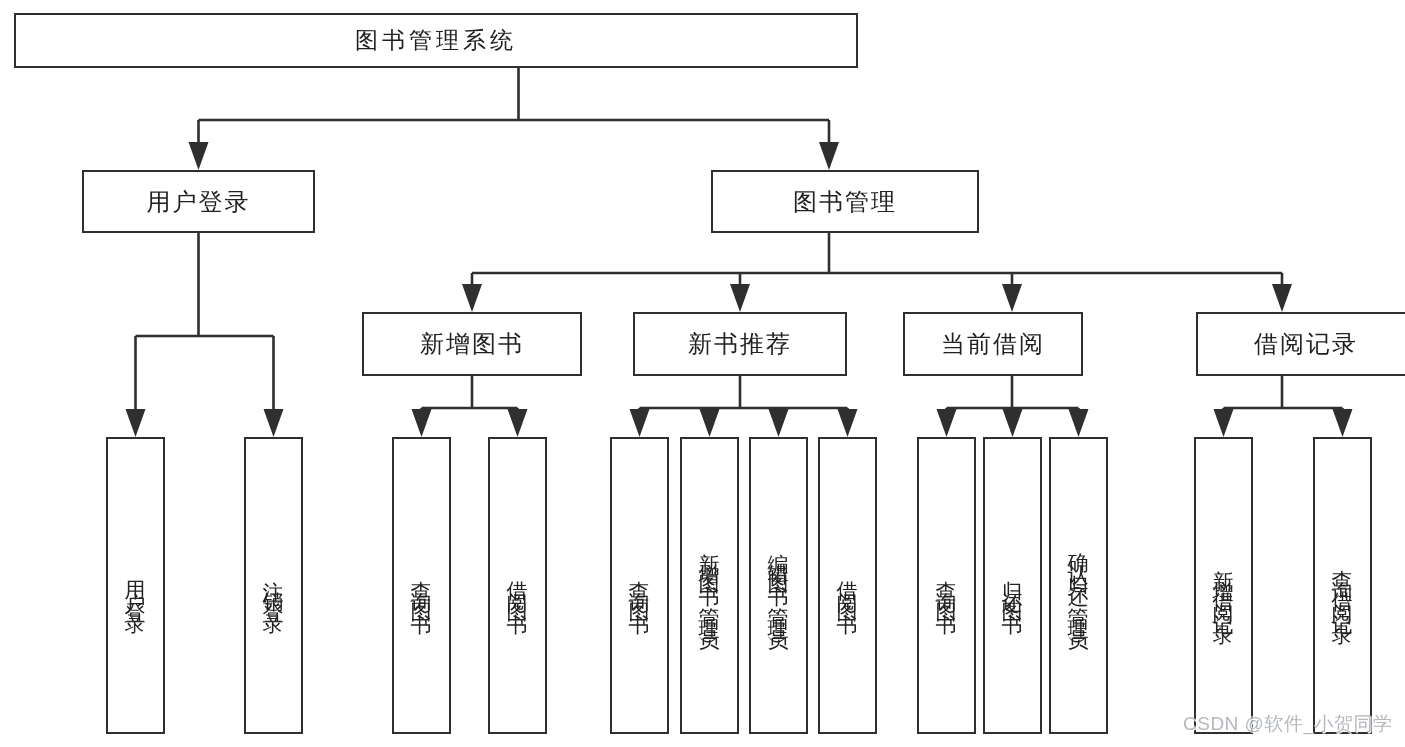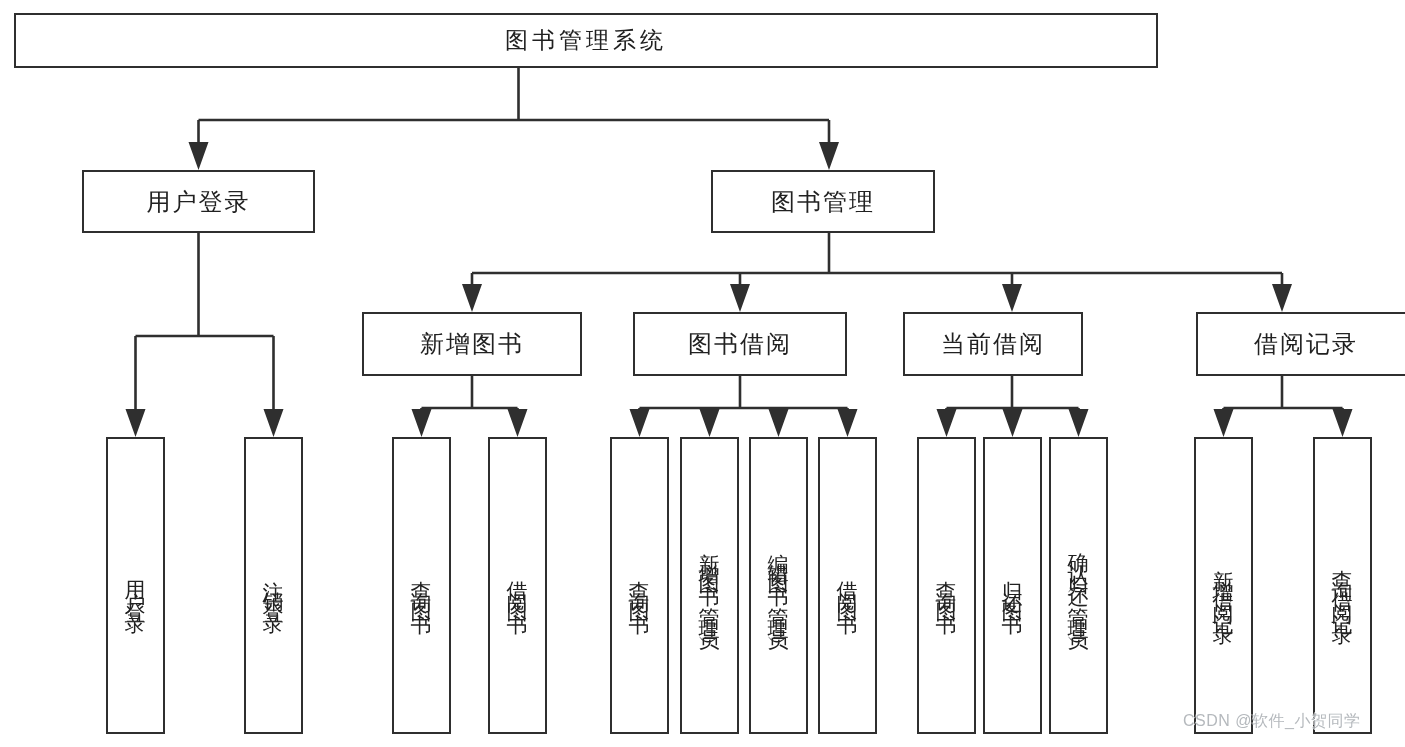--- a/index.html
+++ b/index.html
@@ -50,54 +50,54 @@
     writing-mode: vertical-rl;
     text-orientation: mixed;
     font-size: 21px;
     letter-spacing: 11px;
     line-height: 1;
   }
   #watermark {
     position: absolute;
     left: 1183px;
     top: 711px;
-    font-size: 16px;
+    font-size: 19px;
     letter-spacing: 0.5px;
     color: var(--watermark);
     text-shadow: 1px 1px 0 rgba(255,255,255,0.95), -1px -1px 0 rgba(255,255,255,0.6);
     white-space: nowrap;
     z-index: 5;
   }
 </style>
 </head>
 <body>
 
 <div id="canvas">
 
   <svg id="connectors" viewBox="0 0 1405 747" xmlns="http://www.w3.org/2000/svg">
       <path d="M518.5 68 V120 M198.5 120 H829 M198.5 120 V148 M829 120 V148 M198.5 233 V336 M135.5 336 H273.5 M135.5 336 V415 M273.5 336 V415 M829 233 V273 M472 273 H1282 M472 273 V290 M740 273 V290 M1012 273 V290 M1282 273 V290 M472 376 V408 M421.5 408 H517.5 M421.5 408 V415 M517.5 408 V415 M740 376 V408 M639.5 408 H847.5 M639.5 408 V415 M709.5 408 V415 M778.5 408 V415 M847.5 408 V415 M1012 376 V408 M946.5 408 H1078.5 M946.5 408 V415 M1012.5 408 V415 M1078.5 408 V415 M1282 376 V408 M1223.5 408 H1342.5 M1223.5 408 V415 M1342.5 408 V415" fill="none" stroke="#2f2f2f" stroke-width="2.6"></path>
       <path d="M198.5 170 L188.5 142 L208.5 142 Z M829 170 L819 142 L839 142 Z M135.5 437 L125.5 409 L145.5 409 Z M273.5 437 L263.5 409 L283.5 409 Z M472 312 L462 284 L482 284 Z M740 312 L730 284 L750 284 Z M1012 312 L1002 284 L1022 284 Z M1282 312 L1272 284 L1292 284 Z M421.5 437 L411.5 409 L431.5 409 Z M517.5 437 L507.5 409 L527.5 409 Z M639.5 437 L629.5 409 L649.5 409 Z M709.5 437 L699.5 409 L719.5 409 Z M778.5 437 L768.5 409 L788.5 409 Z M847.5 437 L837.5 409 L857.5 409 Z M946.5 437 L936.5 409 L956.5 409 Z M1012.5 437 L1002.5 409 L1022.5 409 Z M1078.5 437 L1068.5 409 L1088.5 409 Z M1223.5 437 L1213.5 409 L1233.5 409 Z M1342.5 437 L1332.5 409 L1352.5 409 Z" fill="#2f2f2f" stroke="none"></path>
     </svg>
 
-  <div class="node h root" style="left:14px;top:13px;width:1144px;height:55px">
+  <div class="node h root" style="left:14px;top:13px;width:844px;height:55px">
     <span>图书管理系统</span>
   </div>
 
   <div class="node h" style="left:82px;top:170px;width:233px;height:63px">
     <span>用户登录</span>
   </div>
-  <div class="node h" style="left:711px;top:170px;width:224px;height:63px">
+  <div class="node h" style="left:711px;top:170px;width:268px;height:63px">
     <span>图书管理</span>
   </div>
 
   <div class="node h" style="left:362px;top:312px;width:220px;height:64px">
     <span>新增图书</span>
   </div>
   <div class="node h" style="left:633px;top:312px;width:214px;height:64px">
-    <span>图书借阅</span>
+    <span>新书推荐</span>
   </div>
   <div class="node h" style="left:903px;top:312px;width:180px;height:64px">
     <span>当前借阅</span>
   </div>
   <div class="node h" style="left:1196px;top:312px;width:220px;height:64px">
     <span>借阅记录</span>
   </div>
 
   <div class="node v" style="left:106px;top:437px;width:59px;height:297px">
     <span>用户登录</span>

